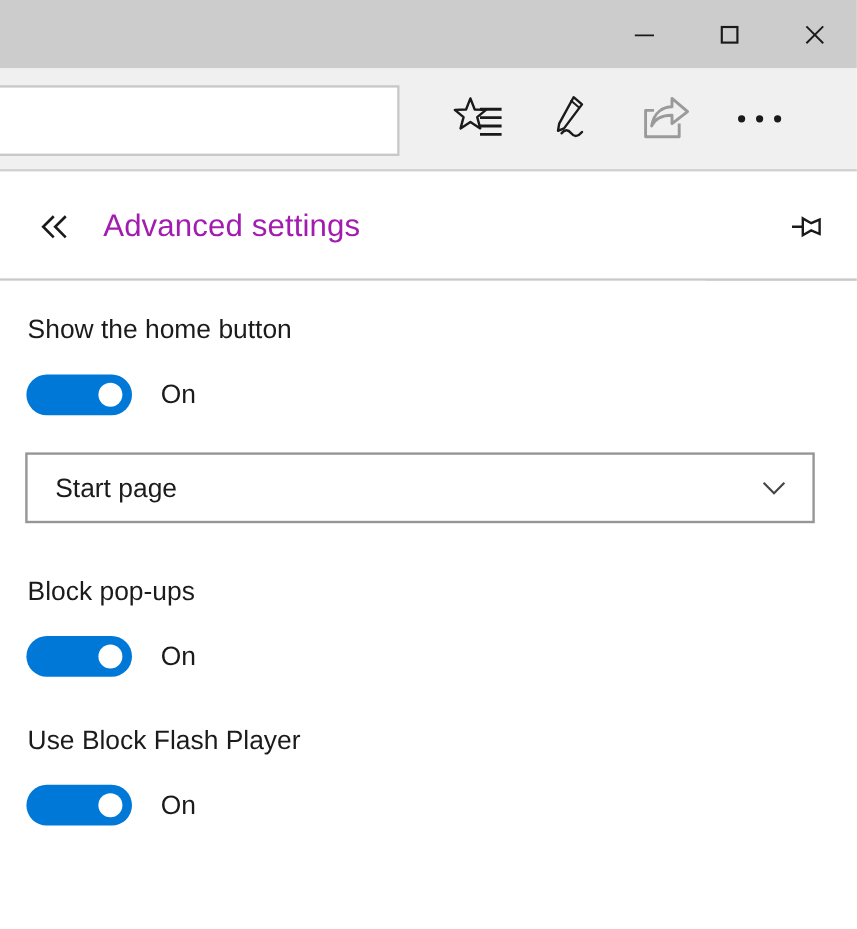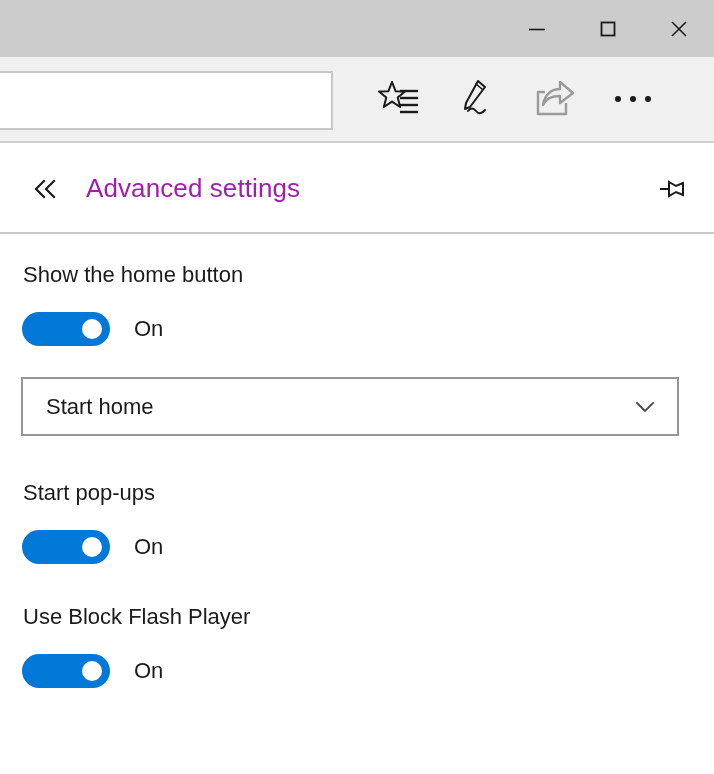--- a/index.html
+++ b/index.html
@@ -308,33 +308,33 @@
 
     <div class="setting-group">
       <div class="setting-label">Show the home button</div>
       <div class="toggle-row">
         <div class="toggle">
           <div class="knob"></div>
         </div>
         <div class="toggle-state">On</div>
       </div>
       <div class="dropdown">
-        <div class="dropdown-value">Start home</div>
+        <div class="dropdown-value">Start page</div>
         <div class="dropdown-chevron">
           <svg width="30" height="30" viewBox="0 0 30 30">
             <polyline points="7,11 15,19 23,11" fill="none" stroke="#444444" stroke-width="1.8" stroke-linecap="square"></polyline>
           </svg>
         </div>
       </div>
     </div>
 
     <div class="gap-lg"></div>
 
     <div class="setting-group">
-      <div class="setting-label">Start pop-ups</div>
+      <div class="setting-label">Block pop-ups</div>
       <div class="toggle-row">
         <div class="toggle">
           <div class="knob"></div>
         </div>
         <div class="toggle-state">On</div>
       </div>
     </div>
 
     <div class="gap-md"></div>
 

